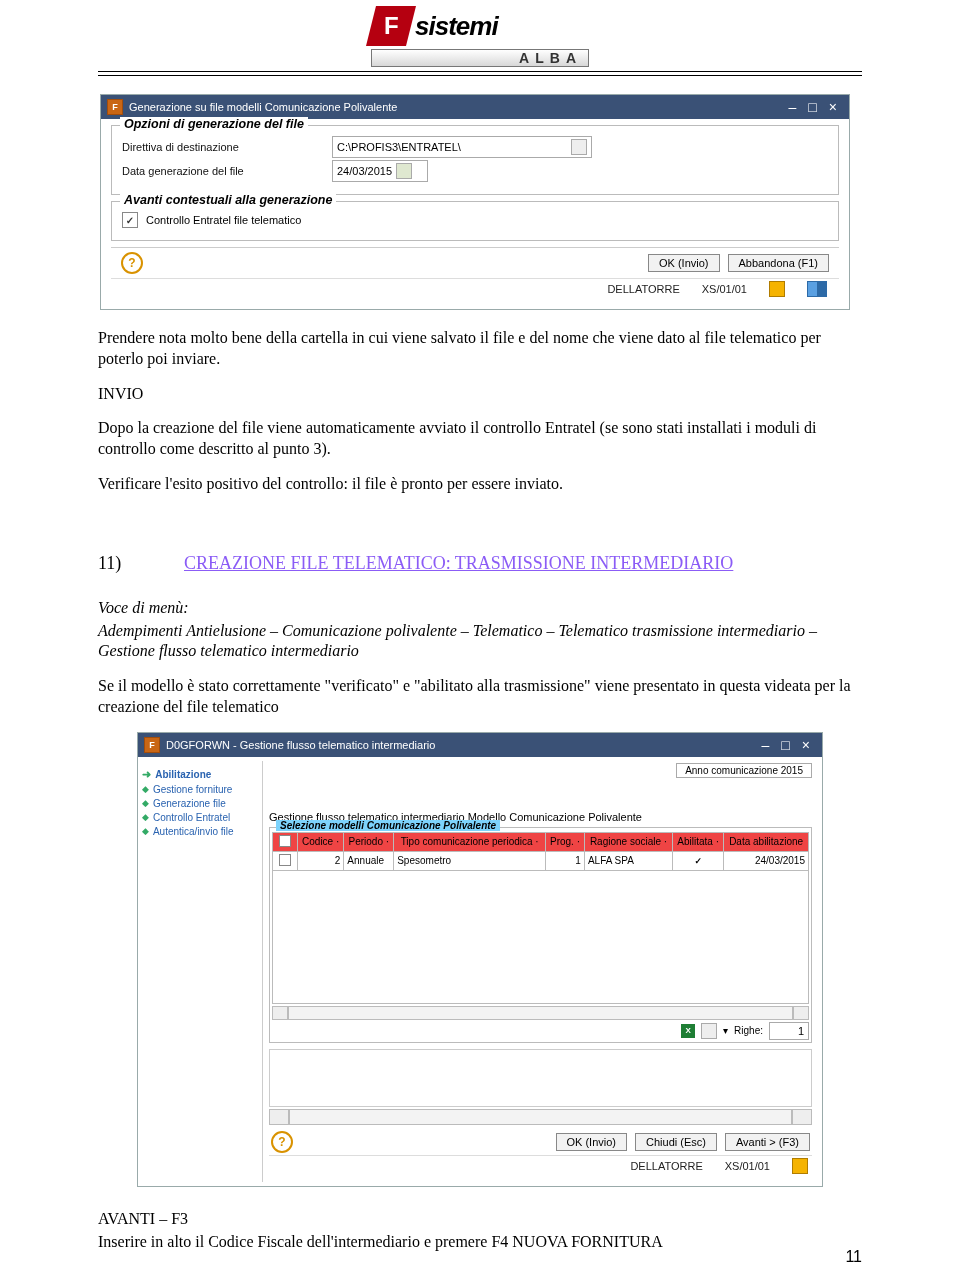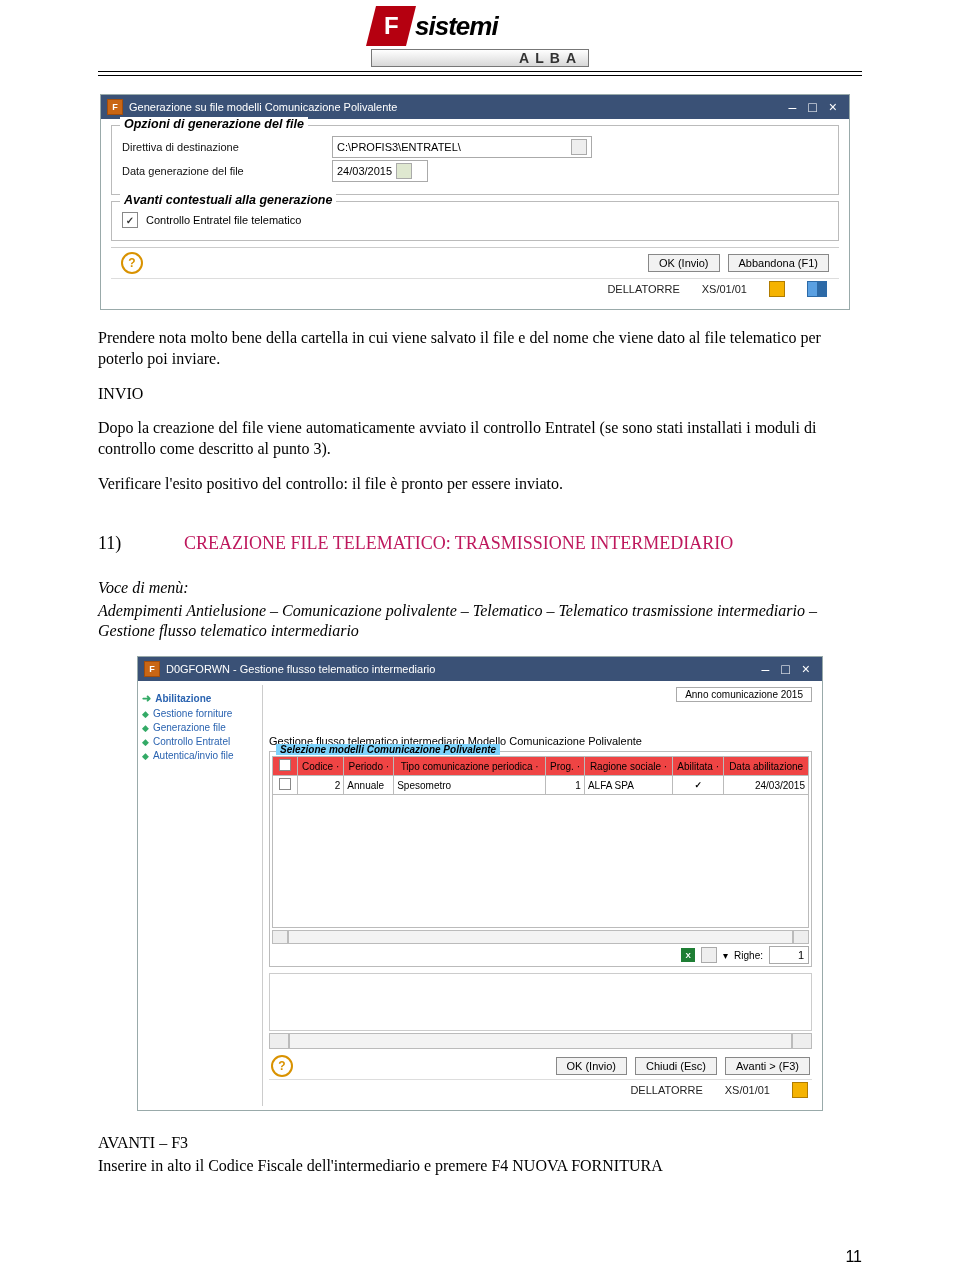--- a/index.html
+++ b/index.html
@@ -33,23 +33,23 @@
   .chk { width:14px; height:14px; border:1px solid #888; background:#fff; display:inline-flex; align-items:center; justify-content:center; margin-right:8px; font:700 10px Arial; color:#333; }
   .footerbar { display:flex; justify-content:flex-end; gap:8px; padding:4px 10px; align-items:center; border-top:1px solid #ccc; }
   .help { width:18px; height:18px; border-radius:50%; background:#fff; border:2px solid #d99200; color:#d99200; font:700 12px Arial; display:flex; align-items:center; justify-content:center; margin-right:auto;}
   .status { display:flex; justify-content:flex-end; gap:22px; align-items:center; padding:2px 12px 4px; font:11px Arial; color:#222; border-top:1px solid #ddd;}
   .stico { width:14px; height:14px; }
   .stico.y { background:#f5b301; border:1px solid #b07c00; }
   .stico.b { width:18px; background:linear-gradient(90deg,#5aa0e2 0 9px,#2d6aa7 9px); border:1px solid #2d6aa7;}
   
   .btxt { font-size:16px; line-height:1.3; margin-top:18px; }
   .btxt p { margin:0 0 14px 0; }
-  .sec-num { display:flex; align-items:baseline; margin-top:38px; margin-bottom:24px; }
+  .sec-num { display:flex; align-items:baseline; margin-top:58px; margin-bottom:24px; }
   .sec-num .n { width:86px; font:400 18px "Times New Roman",serif; }
-  .sec-num .h { color:#be185d; font:400 18px "Times New Roman",serif; }
+  .sec-num .h { color:#8b5cf6; font:400 18px "Times New Roman",serif; text-decoration:underline; }
   .menuline { font-style:italic; }
   
   .win2 { width:684px; margin:10px auto 0; }
   .win2 .winbody { padding:4px 6px 4px 2px; display:flex; }
   .sidepane { width:118px; border-right:1px solid #ccc; padding:4px 2px; font:10px Arial; }
   .sidepane .it { display:flex; align-items:center; gap:4px; color:#2a63b0; margin:3px 0; }
   .sidepane .it.b { font-weight:700; }
   .arrow { color:#3a6; font-size:11px; }
   .diamond { color:#3a6; font-size:9px; }
   .mainpane { flex:1; padding:2px 4px 4px 6px; }
@@ -147,20 +147,21 @@
   </div>
 
   <div class="sec-num">
     <div class="n">11)</div>
     <div class="h">CREAZIONE FILE TELEMATICO: TRASMISSIONE INTERMEDIARIO</div>
   </div>
 
   <div class="btxt">
     <p class="menuline">Voce di menù:</p>
     <p class="menuline" style="margin-top:-12px">Adempimenti Antielusione – Comunicazione polivalente – Telematico – Telematico trasmissione intermediario – Gestione flusso telematico intermediario</p>
+    <p>Se il modello è stato correttamente "verificato" e "abilitato alla trasmissione" viene presentato in questa videata per la creazione del file telematico</p>
   </div>
 
   <div class="win win2">
     <div class="titlebar">
       <div class="tico">F</div>
       <div class="ttl">D0GFORWN - Gestione flusso telematico intermediario</div>
       <div class="wbtn">–</div>
       <div class="wbtn">□</div>
       <div class="wbtn">×</div>
     </div>

